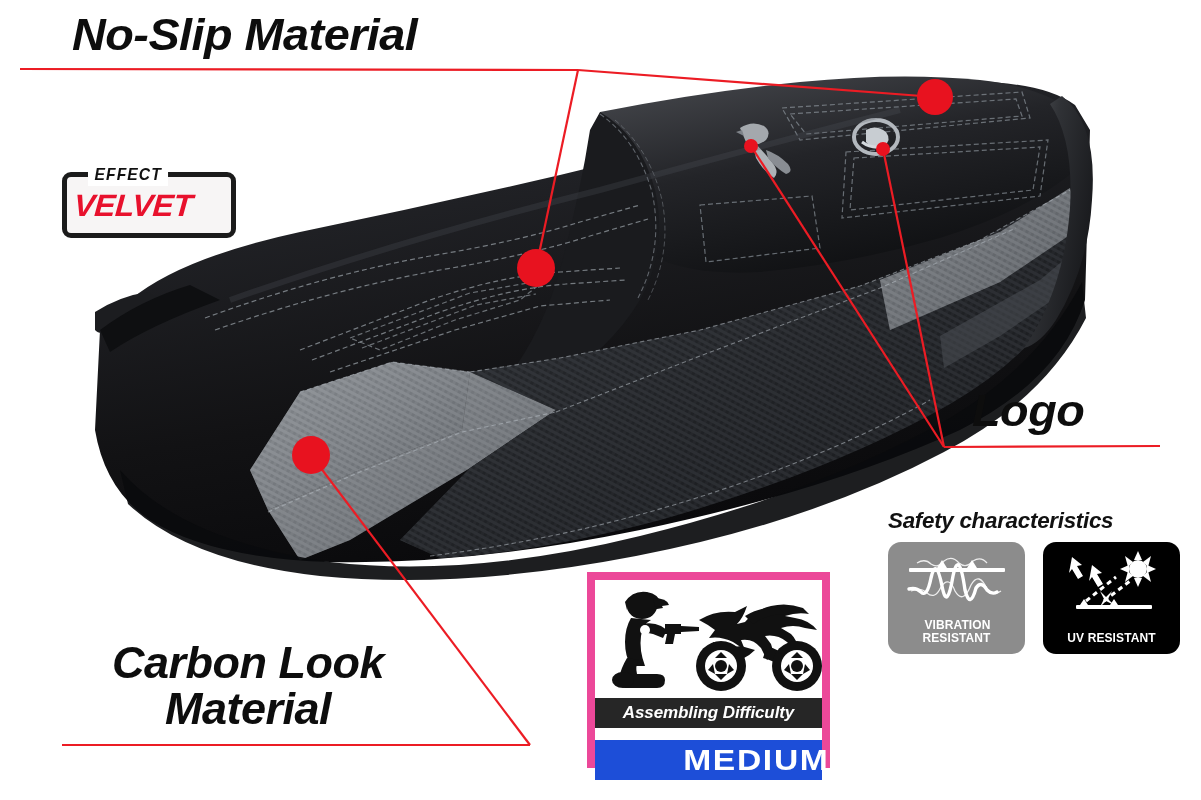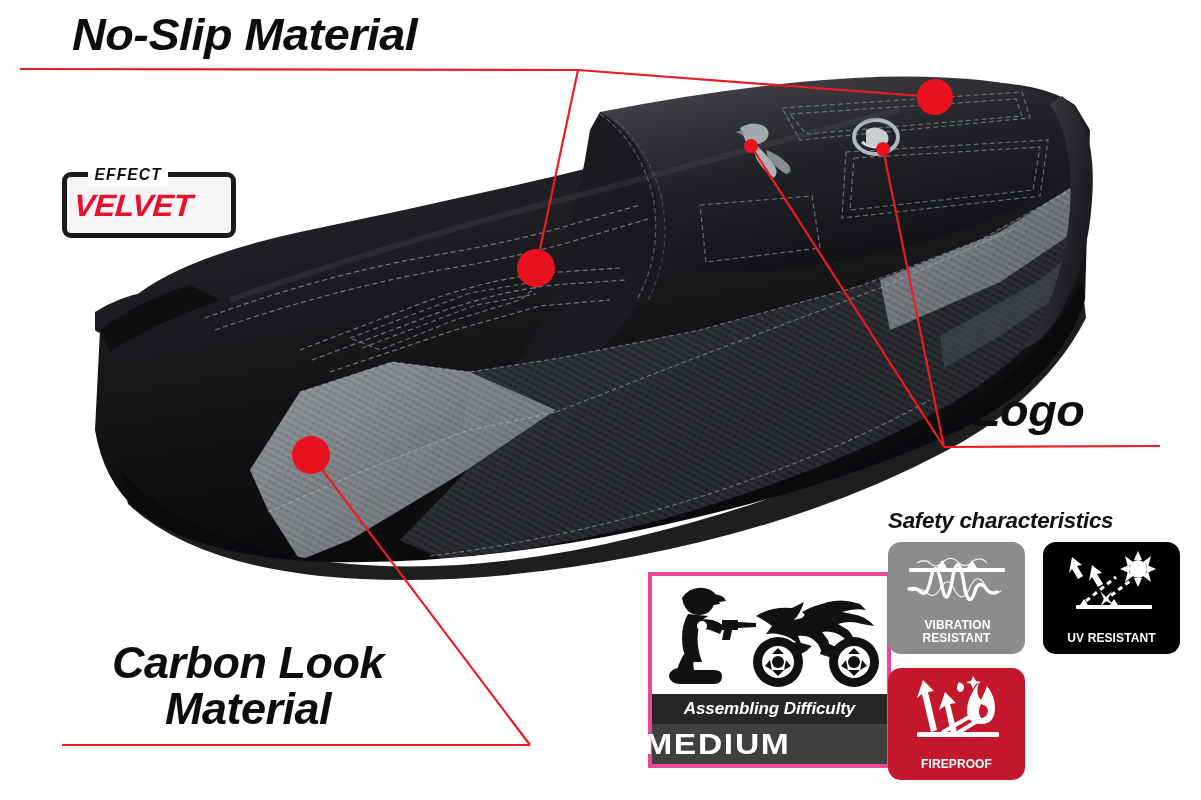--- a/index.html
+++ b/index.html
@@ -100,25 +100,25 @@
     font-style: italic;
     color: #e8112d;
     letter-spacing: -0.5px;
     transform: scaleX(1.02) skewX(-4deg);
     transform-origin: left center;
     white-space: nowrap;
   }
 
   
   #difficulty-card {
-    left: 648px;
+    left: 587px;
     top: 572px;
     width: 243px;
     height: 196px;
-    border: 4px solid #ec4899;
+    border: 8px solid #ec4899;
     background: #ffffff;
     box-sizing: border-box;
   }
   #difficulty-art {
     position: relative;
     width: 100%;
     height: 118px;
     background: #ffffff;
     overflow: hidden;
   }
@@ -130,25 +130,26 @@
     justify-content: center;
   }
   #difficulty-band span {
     color: #ffffff;
     font-size: 17px;
     font-weight: bold;
     font-style: italic;
     letter-spacing: -0.1px;
   }
   #difficulty-level {
-    background: #404040;
+    background: #1d4ed8;
     height: 40px;
     display: flex;
     align-items: center;
-    justify-content: flex-start;
+    justify-content: flex-end;
+    margin-top: 12px;
   }
   #difficulty-level span {
     color: #ffffff;
     font-size: 30px;
     font-weight: bold;
     letter-spacing: 1.5px;
     transform: scaleX(1.12);
   }
 
   
@@ -507,45 +508,17 @@
               <path d="M58 50 L62 56 L54 56 Z"></path>
             </g>
           </svg>
         </div>
         <div class="lbl">
           <div>UV RESISTANT</div>
         </div>
       </div>
 
 
-      <div class="safety-badge" style="background:#c4182c">
-        <div class="icon">
-          <svg viewBox="0 0 112 68" width="112" height="68">
-            <g fill="#ffffff">
-
-              <path d="M22 6 L33 17 L27 18 L36 56 L30 58 L21 20 L16 24 Z"></path>
-              <path d="M44 18 L55 29 L49 30 L56 58 L50 60 L44 32 L38 36 Z"></path>
-
-              <path d="M78 8 Q74 20 80 26 Q84 18 86 12 Q94 22 94 34 Q94 50 80 50
-                       Q66 50 66 36 Q66 24 78 8 Z"></path>
-              <path d="M80 30 Q76 38 80 44 Q86 44 87 37 Q87 32 80 30 Z" fill="#c4182c"></path>
-
-              <path d="M58 8 Q54 14 58 18 Q63 18 63 13 Q63 10 58 8 Z"></path>
-              <path d="M72 2 L75 7 L80 8 L75 10 L72 15 L70 10 L65 8 L70 7 Z"></path>
-
-              <g stroke="#ffffff" stroke-width="4" stroke-linecap="round">
-                <path d="M42 58 L70 42"></path>
-                <path d="M58 58 L78 46"></path>
-              </g>
-
-              <rect x="16" y="58" width="82" height="5" rx="1.5"></rect>
-            </g>
-          </svg>
-        </div>
-        <div class="lbl">
-          <div>FIREPROOF</div>
-        </div>
-      </div>
 
     </div>
   </div>
 
 </div>
 
 </body></html>

